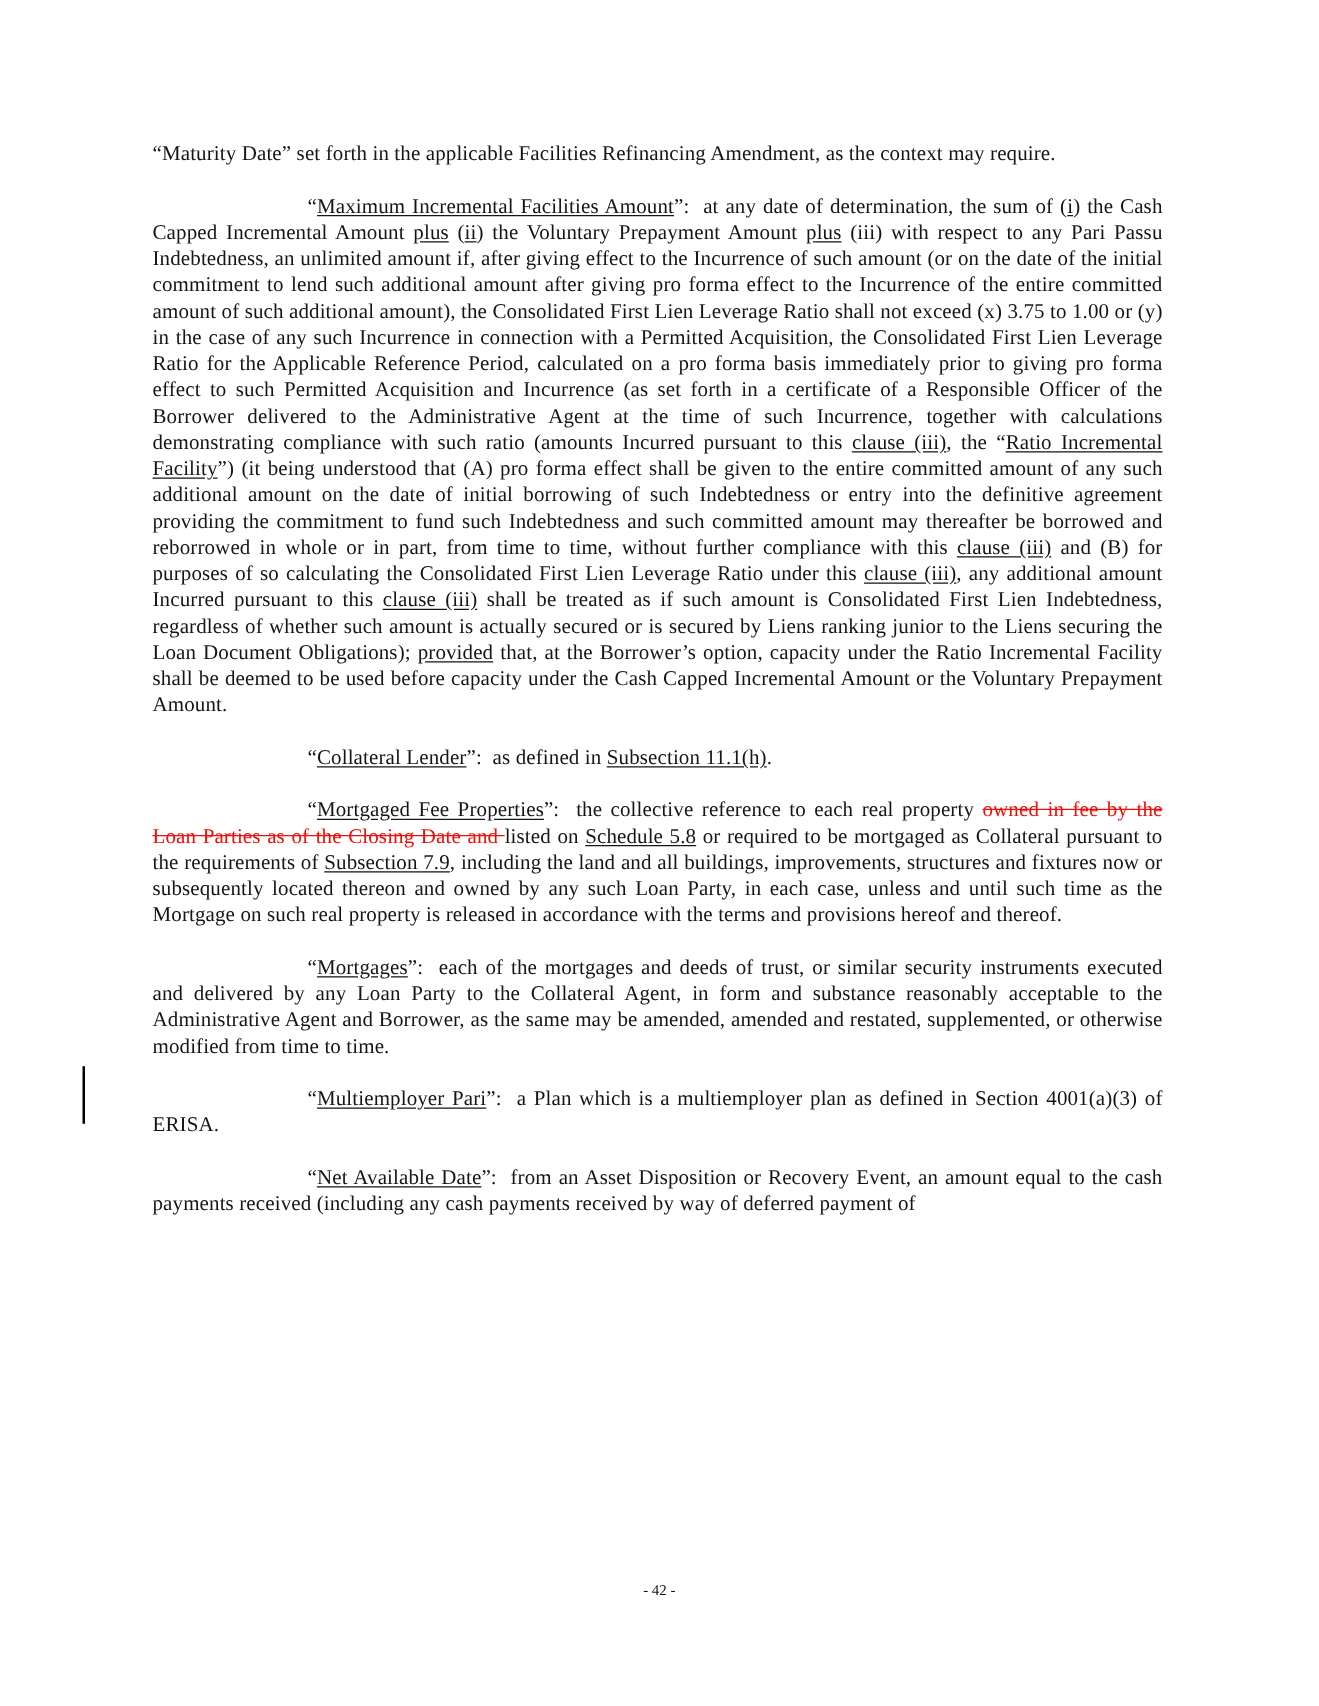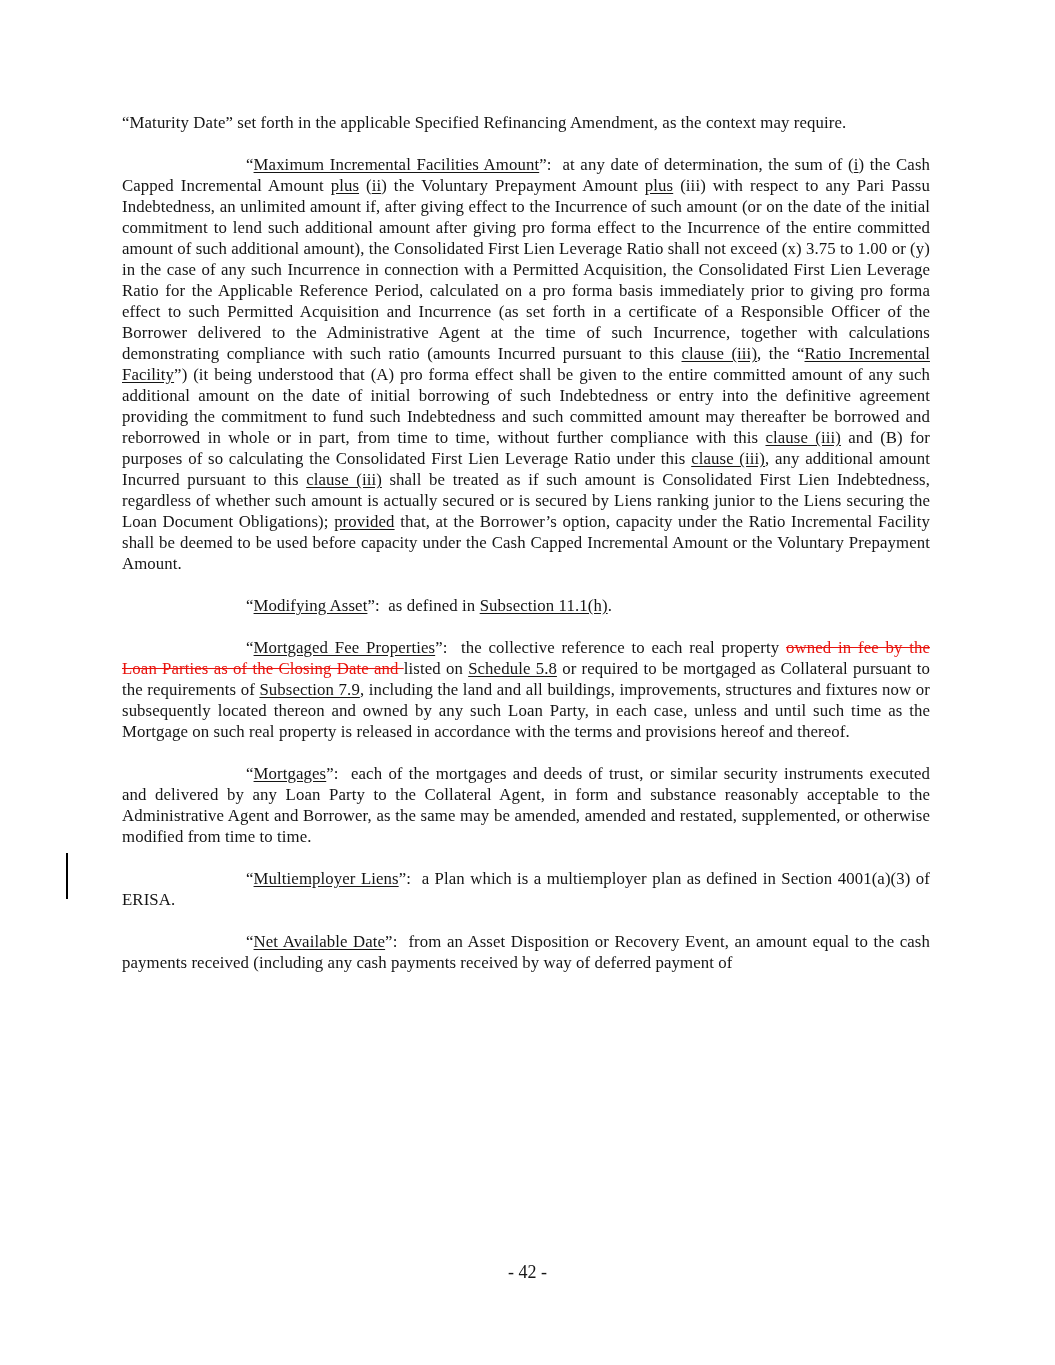--- a/index.html
+++ b/index.html
@@ -49,32 +49,32 @@
     width: 2px;
     height: 46px;
     background: #000000;
   }
   .footer {
     position: absolute;
     left: 0;
     top: 1262px;
     width: 100%;
     text-align: center;
-    font-size: 18px;
+    font-size: 12px;
     line-height: 21px;
   }
 </style>
 </head>
 <body>
 
 <div class="page">
   <div class="change-bar"></div>
   <div class="content">
-      <p class="para"><span>“Maturity Date” set forth in the applicable Specified Refinancing Amendment, as the context may require.</span></p>
+      <p class="para"><span>“Maturity Date” set forth in the applicable Facilities Refinancing Amendment, as the context may require.</span></p>
       <p class="para indent"><span>“</span><span class="u">Maximum Incremental Facilities Amount</span><span>”:&nbsp; at any date of determination, the sum of (</span><span class="u">i</span><span>) the Cash Capped Incremental Amount </span><span class="u">plus</span><span> (</span><span class="u">ii</span><span>) the Voluntary Prepayment Amount </span><span class="u">plus</span><span> (iii) with respect to any Pari Passu Indebtedness, an unlimited amount if, after giving effect to the Incurrence of such amount (or on the date of the initial commitment to lend such additional amount after giving pro forma effect to the Incurrence of the entire committed amount of such additional amount), the Consolidated First Lien Leverage Ratio shall not exceed (x) 3.75 to 1.00 or (y) in the case of any such Incurrence in connection with a Permitted Acquisition, the Consolidated First Lien Leverage Ratio for the Applicable Reference Period, calculated on a pro forma basis immediately prior to giving pro forma effect to such Permitted Acquisition and Incurrence (as set forth in a certificate of a Responsible Officer of the Borrower delivered to the Administrative Agent at the time of such Incurrence, together with calculations demonstrating compliance with such ratio (amounts Incurred pursuant to this </span><span class="u">clause (iii)</span><span>, the “</span><span class="u">Ratio Incremental Facility</span><span>”) (it being understood that (A) pro forma effect shall be given to the entire committed amount of any such additional amount on the date of initial borrowing of such Indebtedness or entry into the definitive agreement providing the commitment to fund such Indebtedness and such committed amount may thereafter be borrowed and reborrowed in whole or in part, from time to time, without further compliance with this </span><span class="u">clause (iii)</span><span> and (B) for purposes of so calculating the Consolidated First Lien Leverage Ratio under this </span><span class="u">clause (iii)</span><span>, any additional amount Incurred pursuant to this </span><span class="u">clause (iii)</span><span> shall be treated as if such amount is Consolidated First Lien Indebtedness, regardless of whether such amount is actually secured or is secured by Liens ranking junior to the Liens securing the Loan Document Obligations); </span><span class="u">provided</span><span> that, at the Borrower’s option, capacity under the Ratio Incremental Facility shall be deemed to be used before capacity under the Cash Capped Incremental Amount or the Voluntary Prepayment Amount.</span></p>
-      <p class="para indent"><span>“</span><span class="u">Modifying Asset</span><span>”:&nbsp; as defined in </span><span class="u">Subsection 11.1(h)</span><span>.</span></p>
+      <p class="para indent"><span>“</span><span class="u">Collateral Lender</span><span>”:&nbsp; as defined in </span><span class="u">Subsection 11.1(h)</span><span>.</span></p>
       <p class="para indent"><span>“</span><span class="u">Mortgaged Fee Properties</span><span>”:&nbsp; the collective reference to each real property </span><span class="strike-red">owned in fee by the Loan Parties as of the Closing Date and </span><span>listed on </span><span class="u">Schedule 5.8</span><span> or required to be mortgaged as Collateral pursuant to the requirements of </span><span class="u">Subsection 7.9</span><span>, including the land and all buildings, improvements, structures and fixtures now or subsequently located thereon and owned by any such Loan Party, in each case, unless and until such time as the Mortgage on such real property is released in accordance with the terms and provisions hereof and thereof.</span></p>
       <p class="para indent"><span>“</span><span class="u">Mortgages</span><span>”:&nbsp; each of the mortgages and deeds of trust, or similar security instruments executed and delivered by any Loan Party to the Collateral Agent, in form and substance reasonably acceptable to the Administrative Agent and Borrower, as the same may be amended, amended and restated, supplemented, or otherwise modified from time to time.</span></p>
-      <p class="para indent"><span>“</span><span class="u">Multiemployer Liens</span><span>”:&nbsp; a Plan which is a multiemployer plan as defined in Section 4001(a)(3) of ERISA.</span></p>
+      <p class="para indent"><span>“</span><span class="u">Multiemployer Pari</span><span>”:&nbsp; a Plan which is a multiemployer plan as defined in Section 4001(a)(3) of ERISA.</span></p>
       <p class="para indent"><span>“</span><span class="u">Net Available Date</span><span>”:&nbsp; from an Asset Disposition or Recovery Event, an amount equal to the cash payments received (including any cash payments received by way of deferred payment of</span></p>
     </div>
   <div class="footer">- 42 -</div>
 </div>
 
 </body></html>

